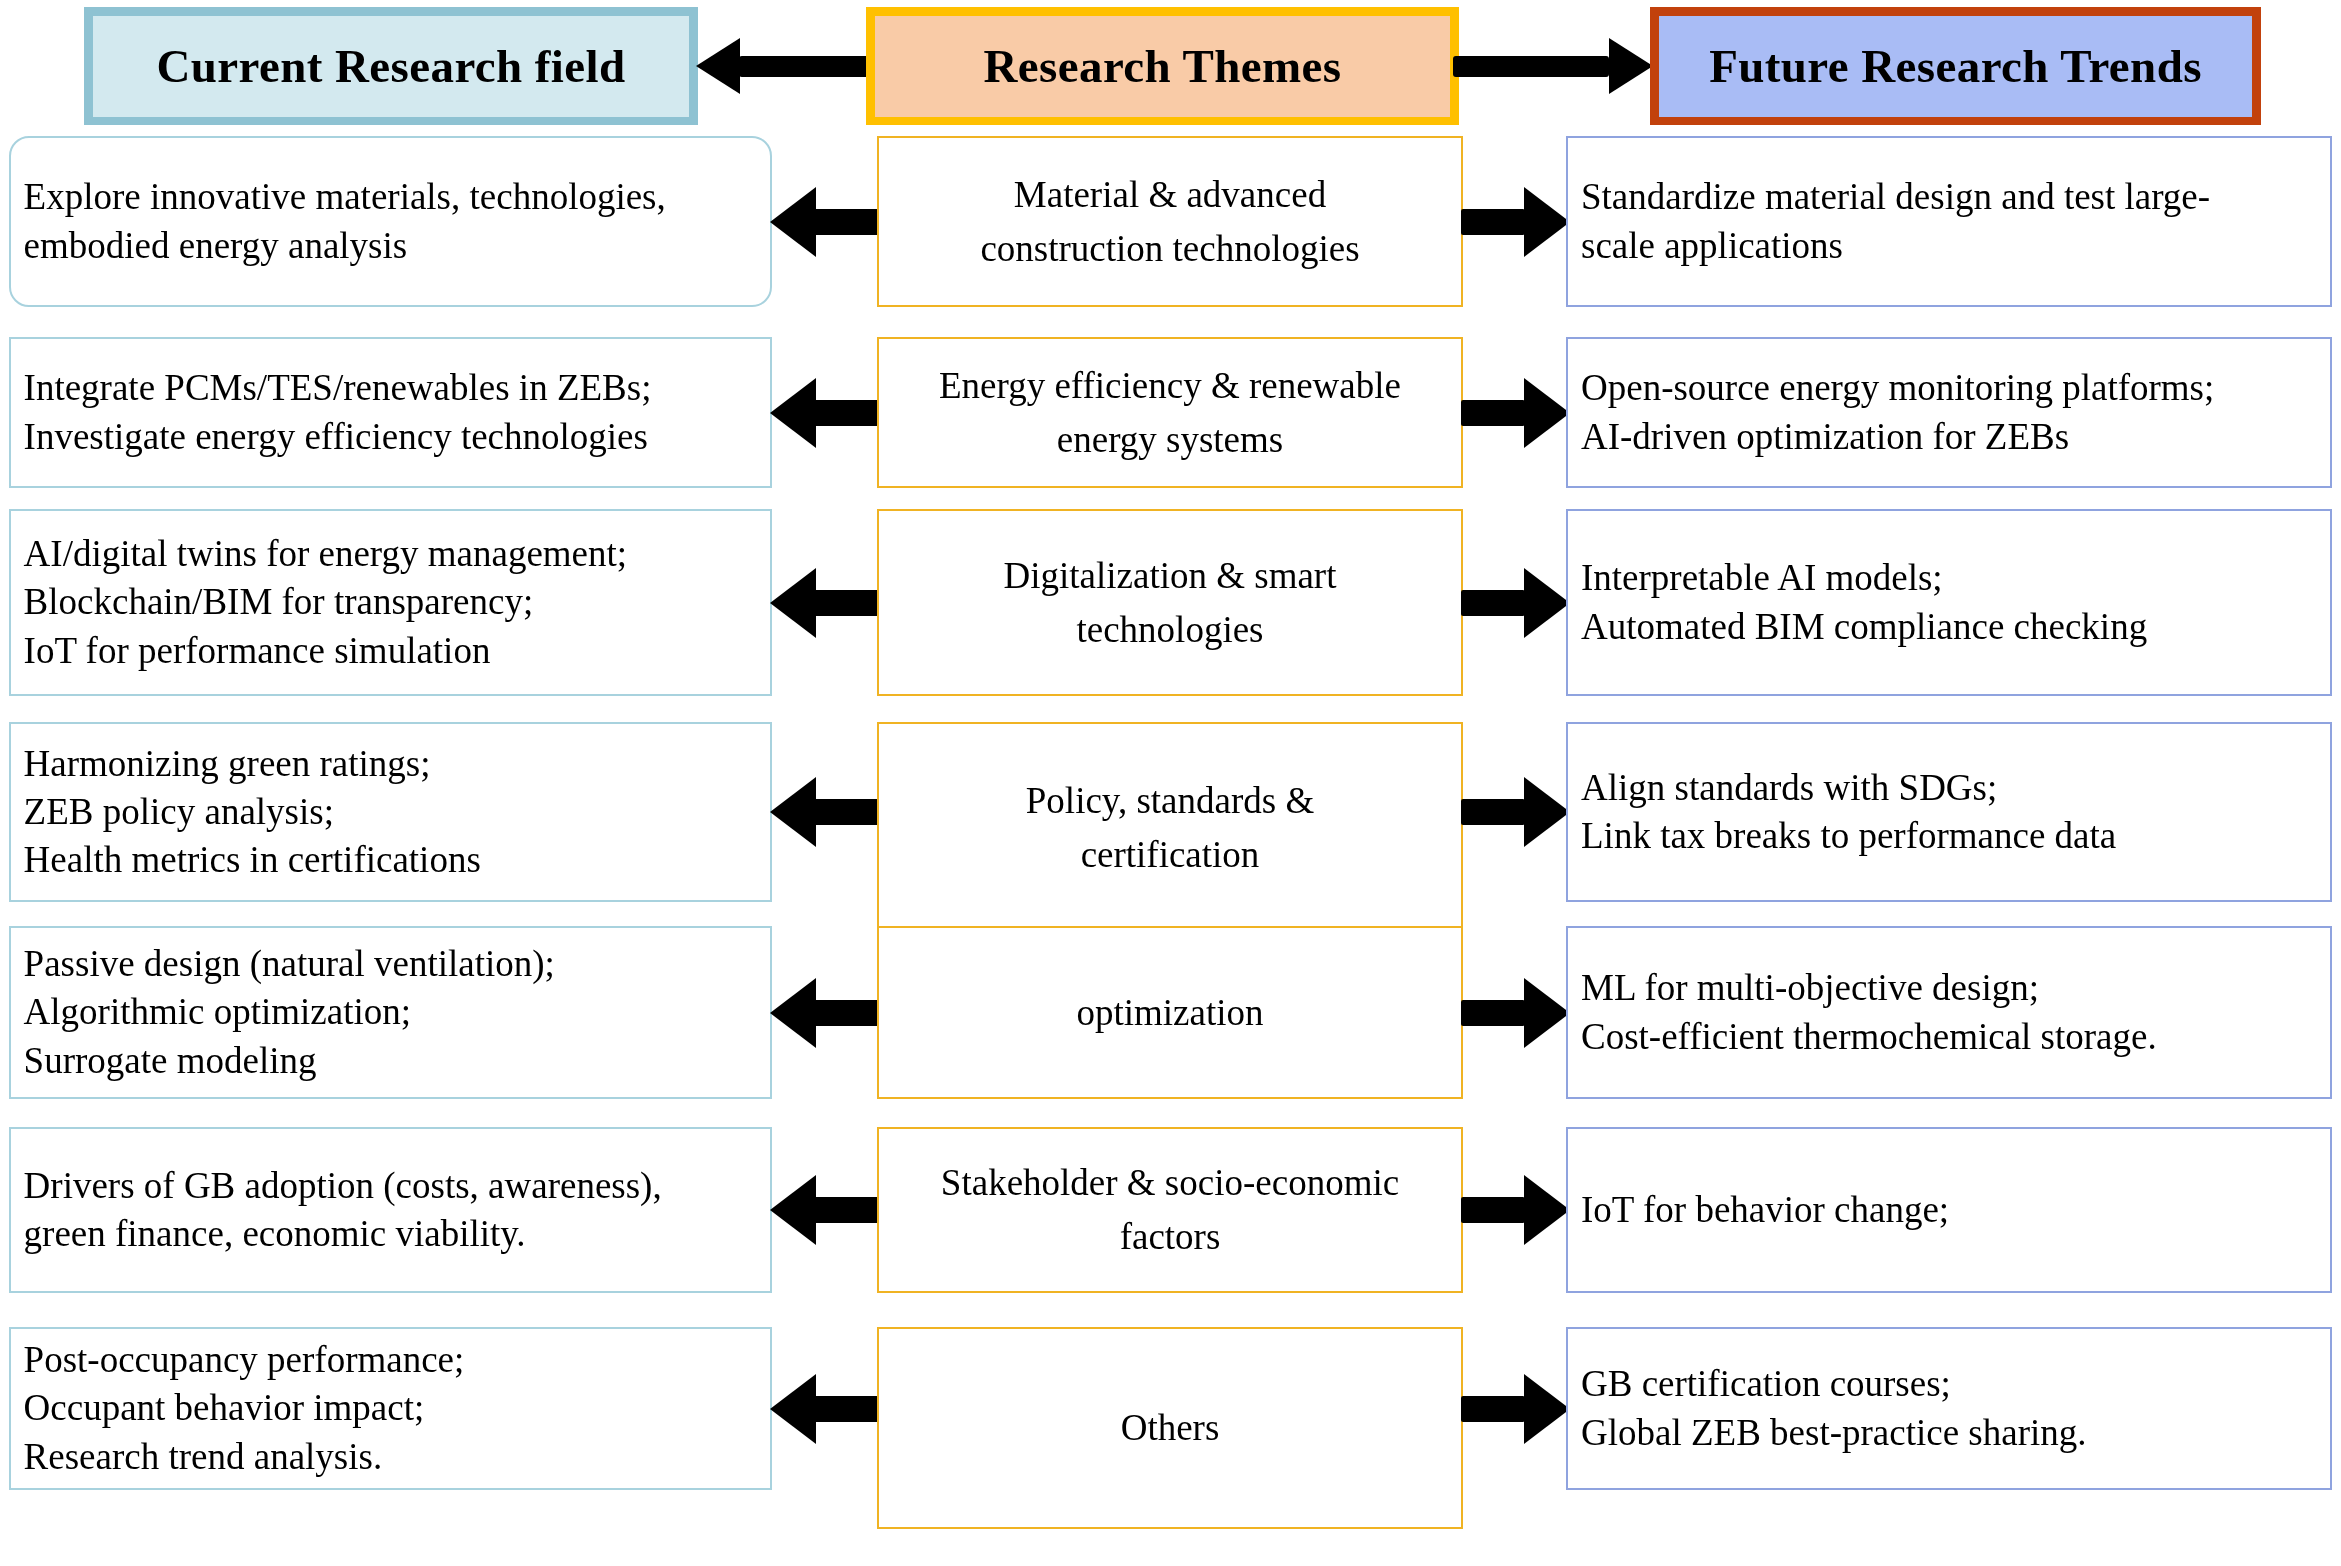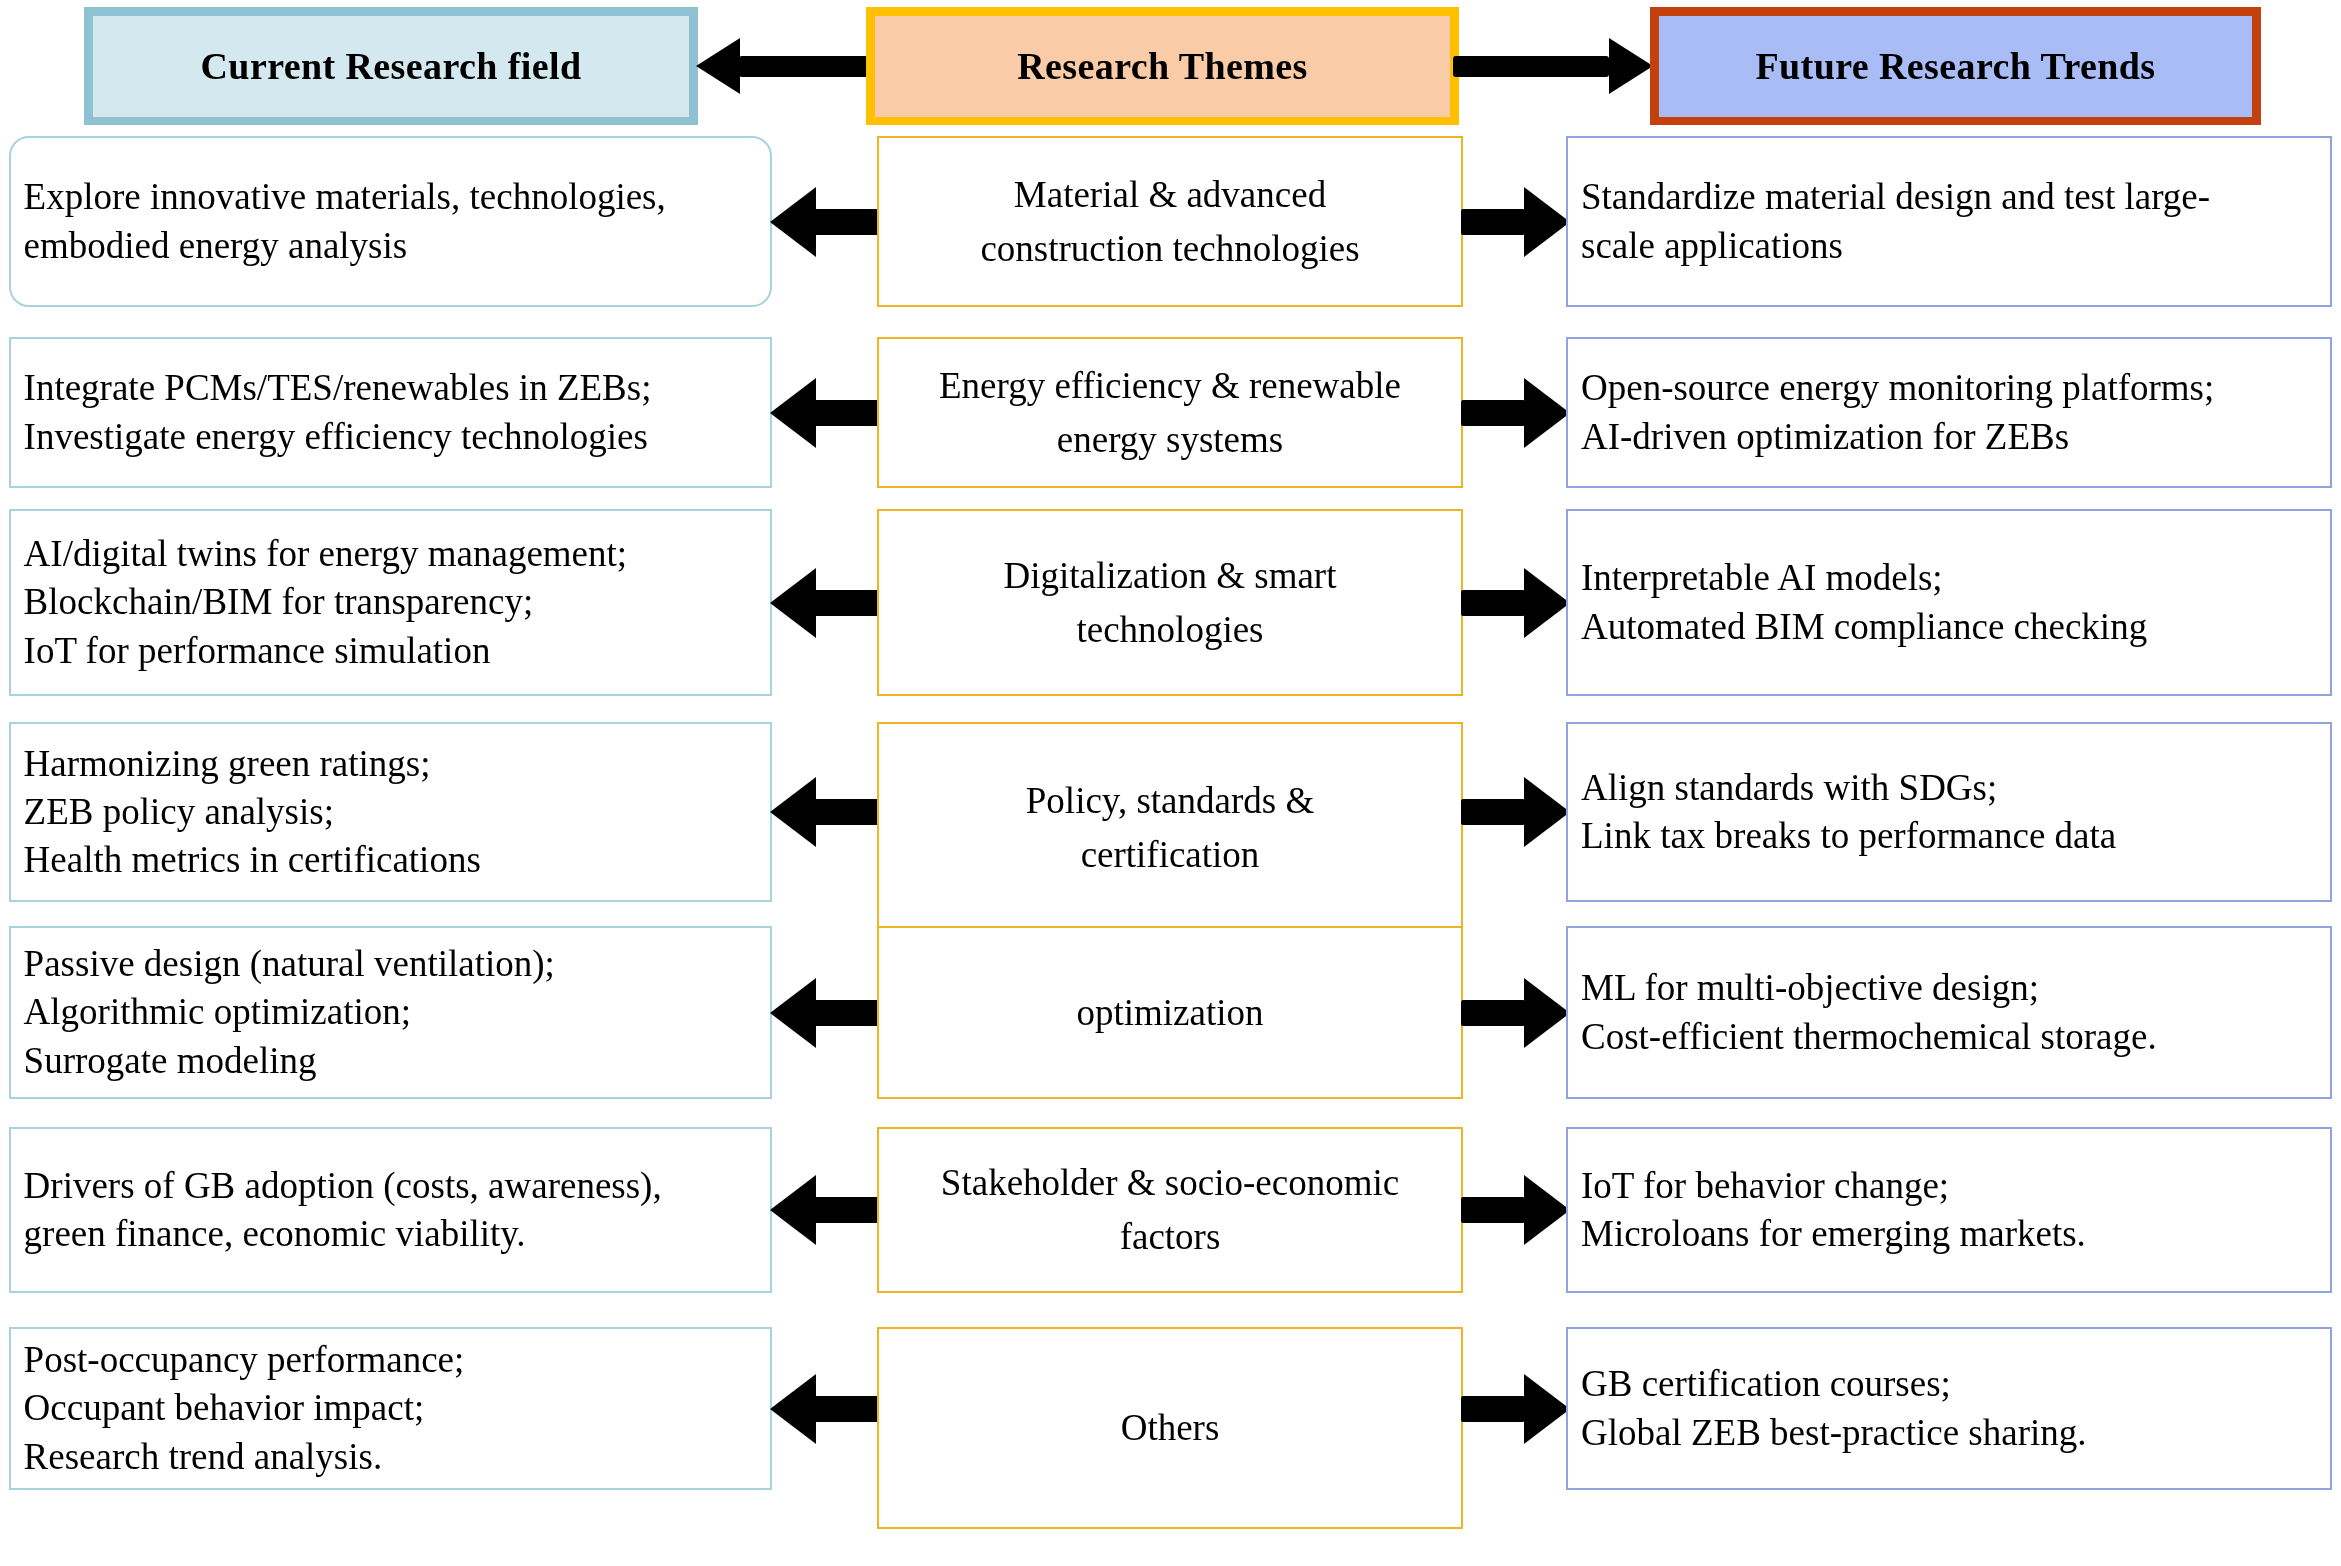--- a/index.html
+++ b/index.html
@@ -34,21 +34,21 @@
   }
   .hdr-inner {
     box-sizing: border-box;
     width: 100%;
     height: 100%;
     display: flex;
     align-items: center;
     justify-content: center;
   }
   .hdr-title {
-    font-size: 38px;
+    font-size: 47px;
     font-weight: bold;
     color: #000000;
     letter-spacing: 0.4px;
     white-space: nowrap;
     line-height: 1;
   }
 
   
   #hdr-current {
     left: 84px;
@@ -349,21 +349,20 @@
       <div class="cell cell-mid" style="height: 166px;">
         <div class="line">Stakeholder &amp; socio-economic</div>
         <div class="line">factors</div>
       </div>
       <div class="row-arrow arrow-right" style="top: 70px;">
         <span class="shaft"></span>
         <span class="head"></span>
       </div>
       <div class="cell cell-right" style="height: 166px;">
         <div class="line">IoT for behavior change;</div>
-        <div class="line">Microloans for emerging markets.</div>
       </div>
     </div>
     <div class="row" style="top: 1191px; height: 163px;">
       <div class="cell cell-left" style="height: 163px;">
         <div class="line">Post-occupancy performance;</div>
         <div class="line">Occupant behavior impact;</div>
         <div class="line">Research trend analysis.</div>
       </div>
       <div class="row-arrow arrow-left" style="top: 69px;">
         <span class="head"></span>

